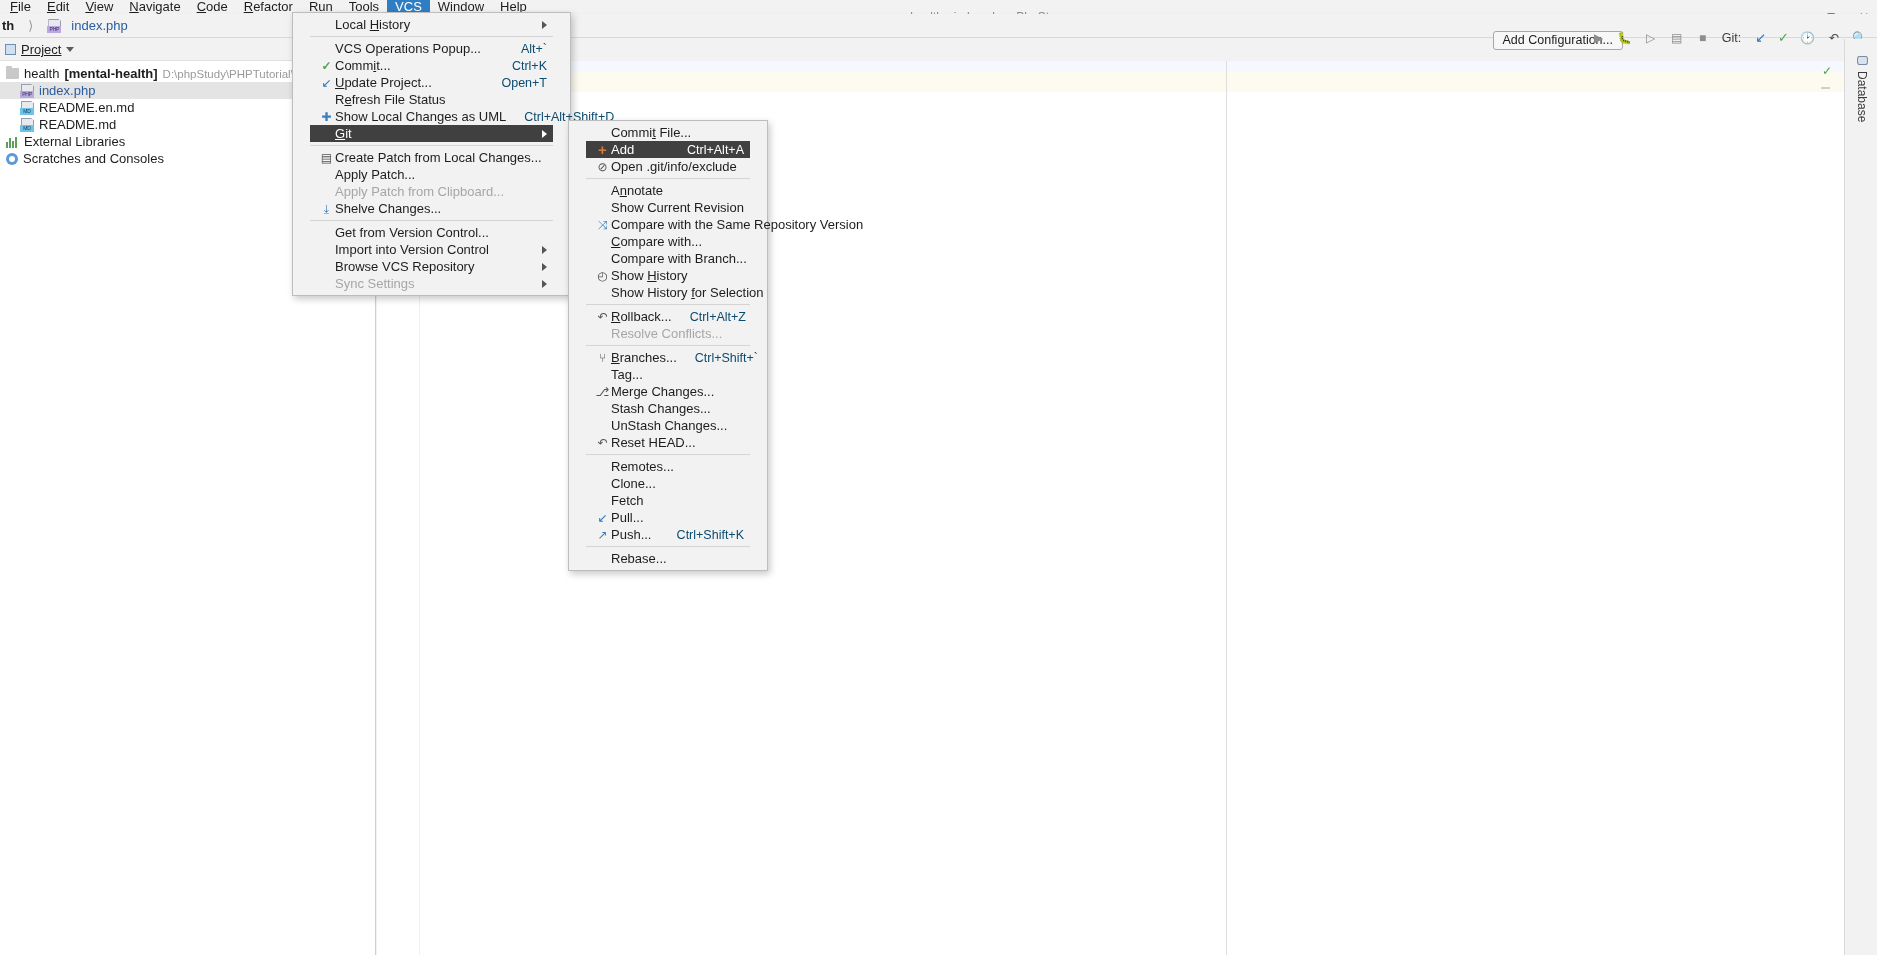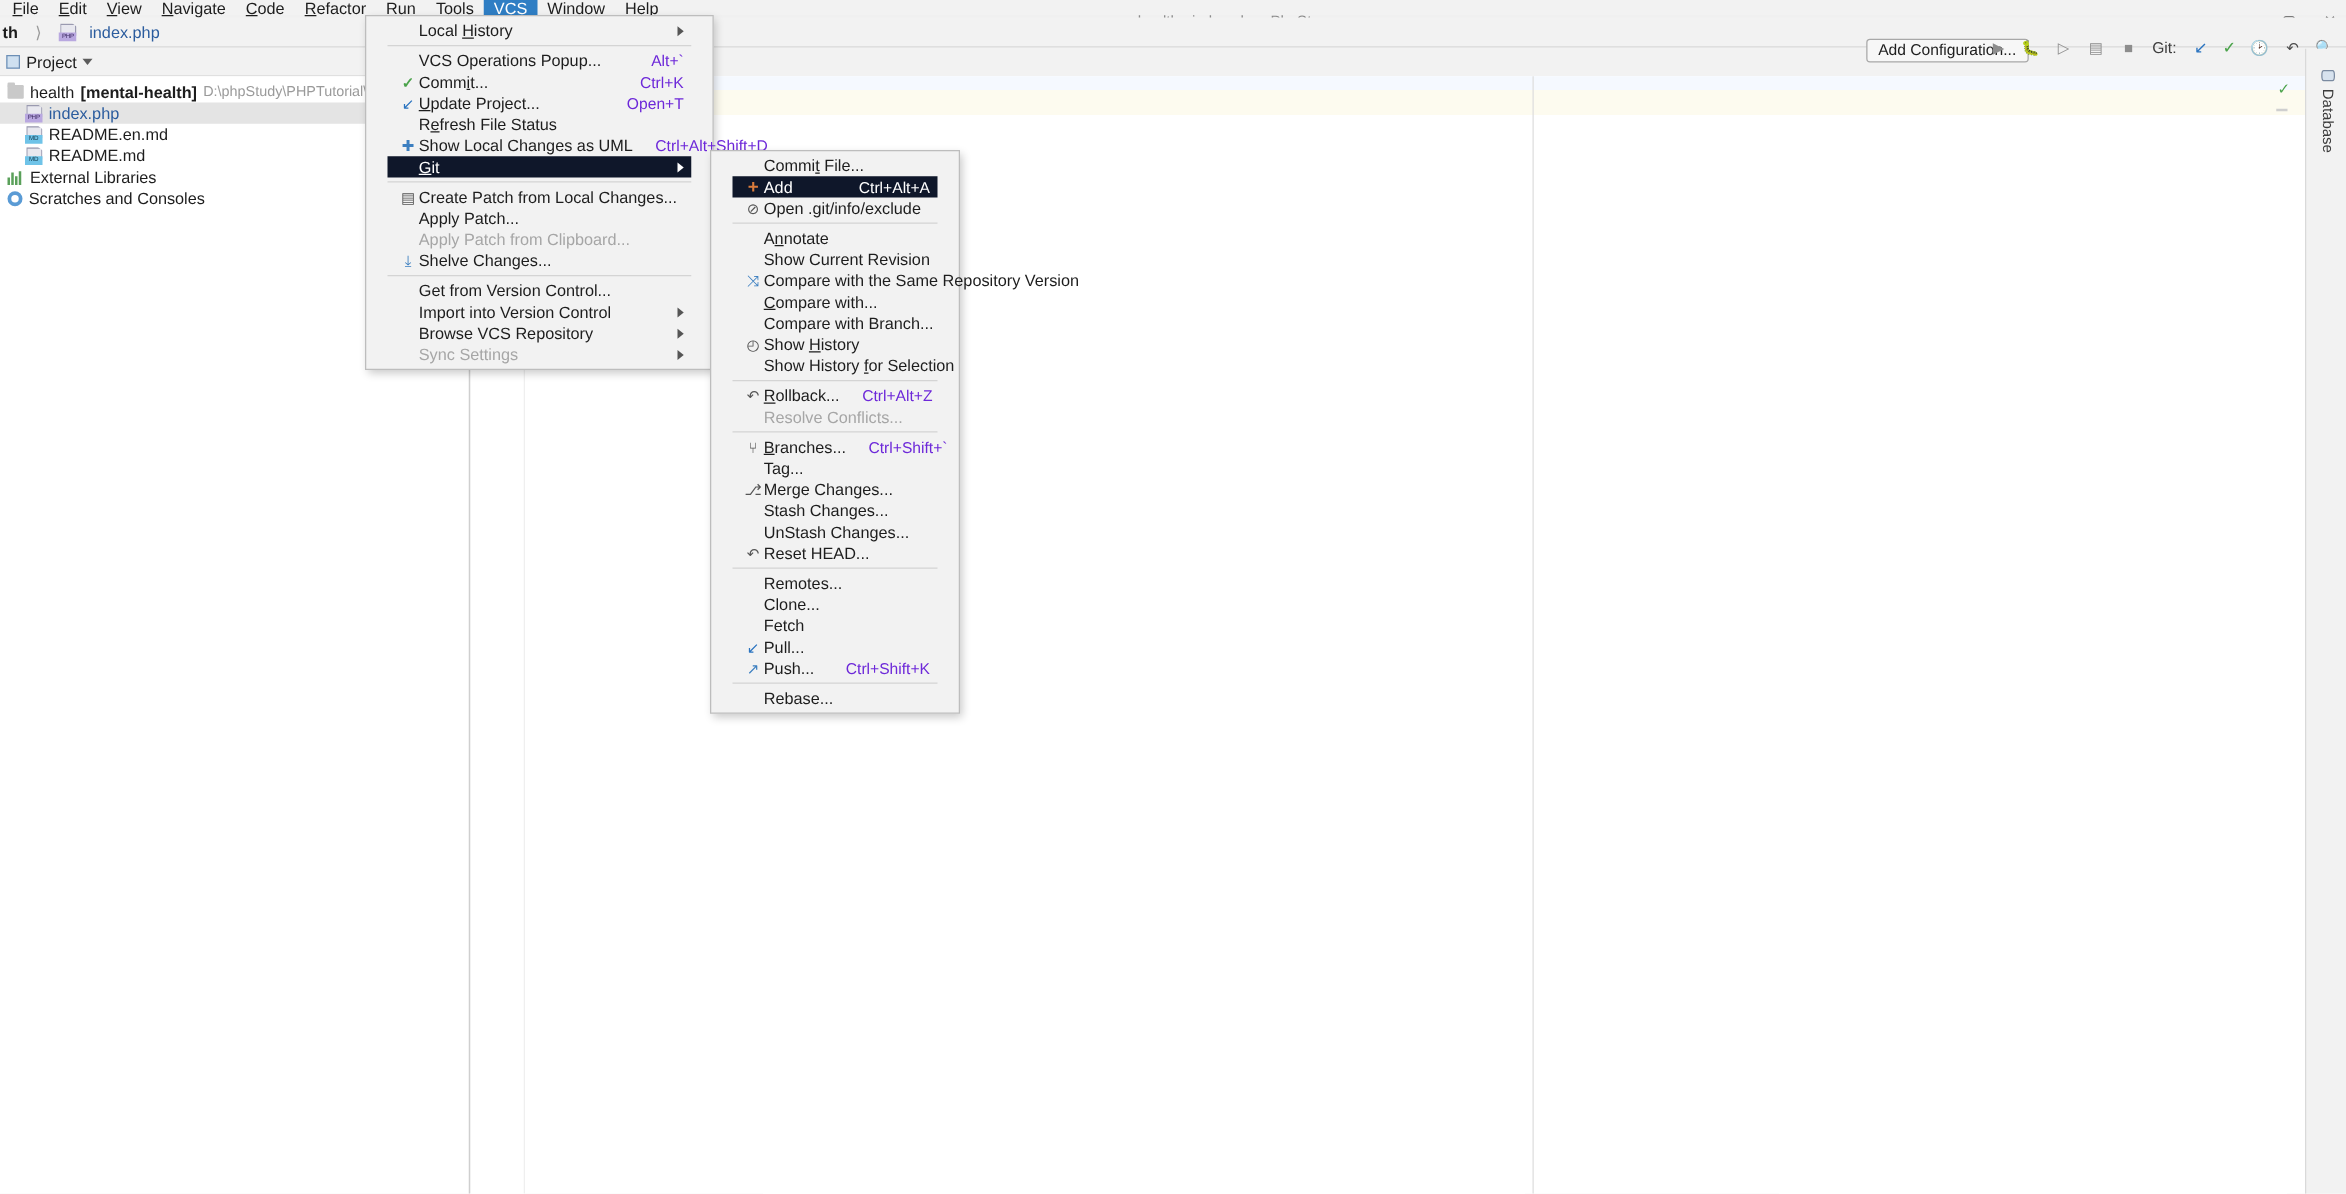--- a/index.html
+++ b/index.html
@@ -80,21 +80,21 @@
   .git-label { font-size:12.5px; color:#3c3c3c; margin-right:2px; }
   .chk { color:#4ba34b; font-size:13px; }
   .arrowdl { color:#2b74c0; font-size:13px; }
 
   
   .toolwin-head {
     position:absolute; left:0; top:39px; width:376px; height:22px;
     background:#f2f2f2; border-bottom:1px solid #e0e0e0;
     display:flex; align-items:center; gap:5px; padding-left:5px;
   }
-  .toolwin-head .label { font-size:13px; color:#1d1d1d; }
+  .toolwin-head .label { font-size:13px; color:#1d1d1d;text-decoration:underline; }
   .tw-ico { width:11px; height:11px; border:1.5px solid #6d8fb5; background:#cfe0f0; }
   .caret-d { width:0;height:0;border-left:4px solid transparent;border-right:4px solid transparent;border-top:5px solid #5c5c5c; }
 
   
   .tree {
     position:absolute; left:0; top:61px; width:376px; bottom:0;
     background:#ffffff; border-right:1px solid #cfcfcf; padding-top:4px;text-align:right;
   }
   .trow { display:flex; align-items:center; height:17px; padding-left:6px; gap:5px; white-space:nowrap; font-size:13px; }
   .trow.sel { background:#e4e4e4; }
@@ -134,27 +134,27 @@
   .menu {
     position:absolute; background:#f2f2f2; border:1px solid #bdbdbd;
     box-shadow:2px 3px 7px rgba(0,0,0,.22); padding:3px 17px; z-index:50;
   }
   #vcs-menu { left:292px; top:12px; width:279px; }
   #git-menu { left:568px; top:120px; width:200px; }
   .mrow {
     display:flex; align-items:center; height:17px; padding:0 6px 0 8px; position:relative;
     font-size:13px; color:#1d1d1d; white-space:nowrap; cursor:default;
   }
-  .mrow.sel { background:#0f172a; color:#ffffff; }
+  .mrow.sel { background:#404040; color:#ffffff; }
   .mrow.sel .mkey { color:#ffffff; }
   .mrow.dis { color:#a6a6a6; }
   .mrow .mico { width:17px; min-width:17px; display:flex; align-items:center; justify-content:center; font-size:12px; }
   .mrow .mtxt { flex:1; }
   .mrow .mtxt u { text-decoration:underline; }
-  .mrow .mkey { color:#6d28d9; font-size:12.5px; margin-left:18px; }
+  .mrow .mkey { color:#0c4a6e; font-size:12.5px; margin-left:18px; }
   .mrow .marrow {
     width:0;height:0;border-top:4px solid transparent;border-bottom:4px solid transparent;
     border-left:5px solid #555; margin-left:10px;
   }
   .mrow.sel .marrow { border-left-color:#ffffff; }
   .msep { height:1px; background:#d4d4d4; margin:3px 0; }
 
   .ic-check { color:#4ba34b; font-weight:bold; }
   .ic-arrow-dl { color:#2b74c0; }
   .ic-plus { color:#d97b3c; font-weight:bold; font-size:15px; }

